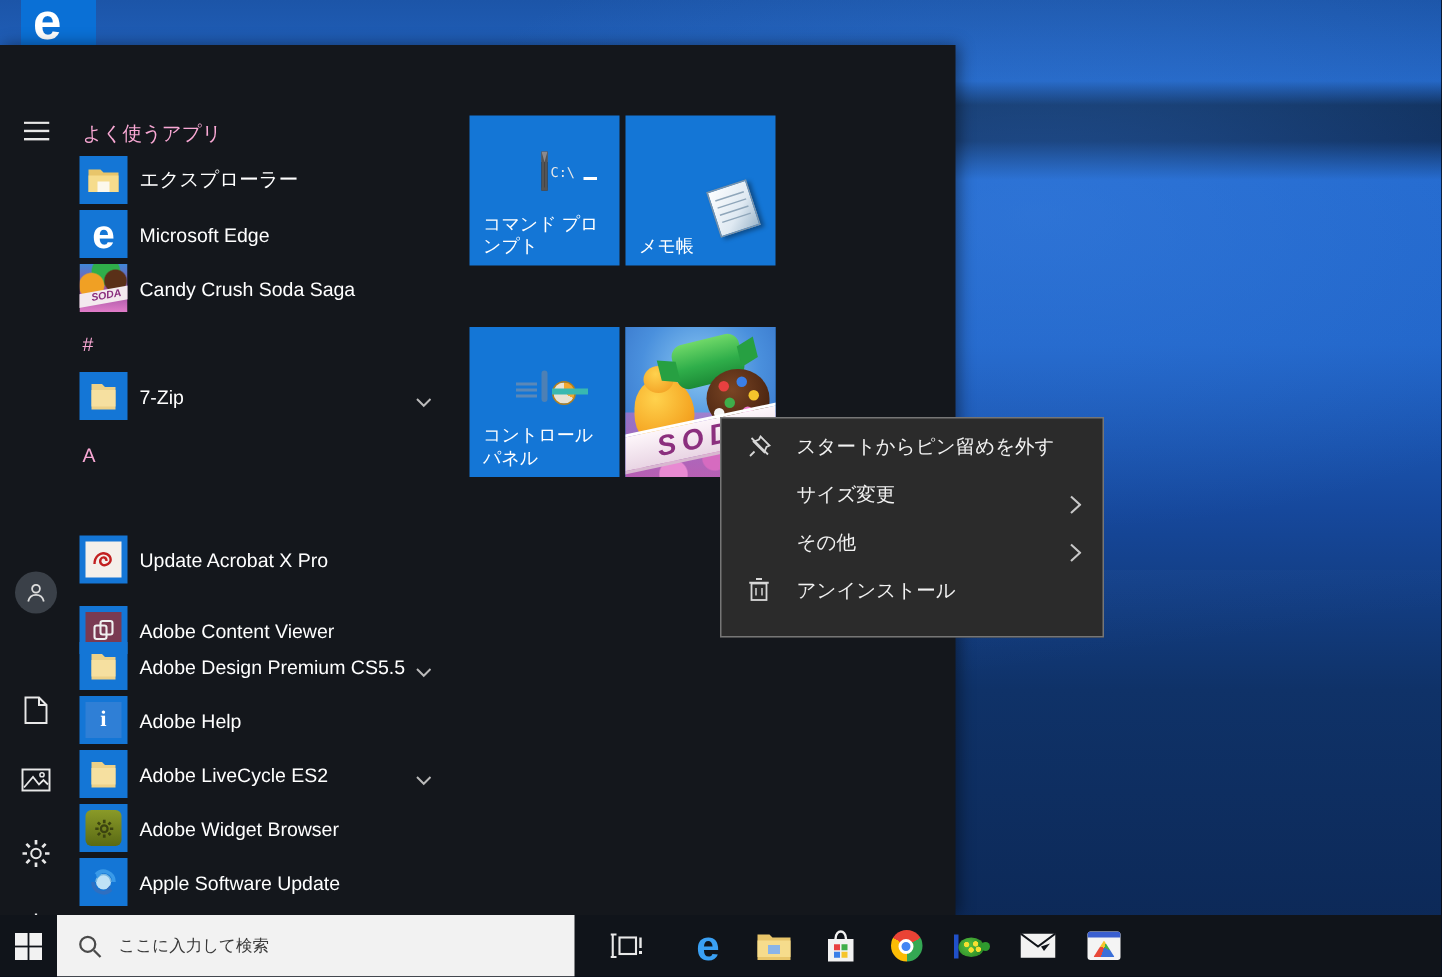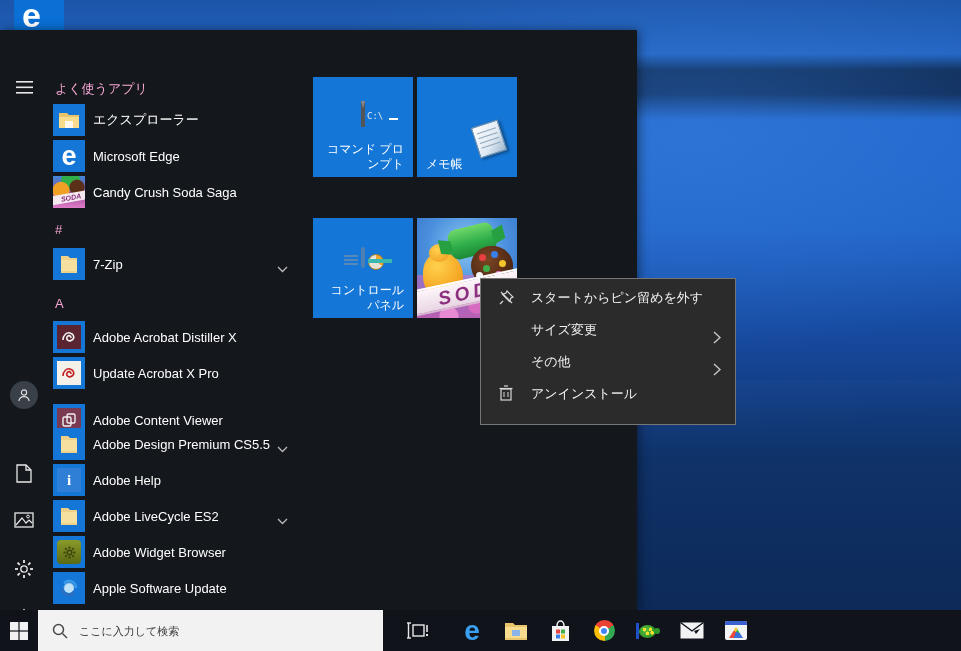--- a/index.html
+++ b/index.html
@@ -134,21 +134,21 @@
       radial-gradient(circle at 45% 70%, #f8e030 0 1.6px, rgba(0,0,0,0) 2px),
       radial-gradient(circle at 85% 65%, #f8e030 0 1.6px, rgba(0,0,0,0) 2px); }
   .turtle .head { position:absolute; right:0; top:7px; width:6px; height:6px; border-radius:50%; background:#2e9a2e; }
   .turtle .flag { position:absolute; left:0; top:2px; width:3px; height:16px; background:#2050c8; }
   .photos-win { width:22px; height:19px; background:#f4f4f4; border-radius:2px; position:relative; overflow:hidden; }
   .photos-win .bar { position:absolute; left:0; top:0; width:100%; height:4px; background:#3a5fd0; }
   .photos-win .tri { position:absolute; left:4px; top:6px; width:14px; height:11px;
     background:conic-gradient(from 200deg at 50% 45%, #e8483a 0 90deg, #f5c52c 90deg 180deg, #3fae4a 180deg 270deg, #3a6fd8 270deg 360deg);
     clip-path:polygon(50% 0, 100% 100%, 0 100%); }
 
-  .tile-label-wrap { width:82px;text-align:right; }
+  .tile-label-wrap { width:82px; }
 </style>
 </head>
 <body>
 
 <div id="screen">
 
   <div class="wallpaper">
     <div class="beam"></div>
   </div>
 
@@ -246,30 +246,20 @@
       <span class="app-label">7-Zip</span>
       <span class="chev">
         <svg width="11" height="7" viewBox="0 0 11 7">
             <polyline points="1,1 5.5,5.5 10,1" fill="none" stroke="#bbb" stroke-width="1.3"></polyline>
           </svg>
       </span>
     </div>
 
     <div class="list-header" style="top:266px">A</div>
 
-    <div class="app-row" style="top:289px">
-      <span class="app-ico">
-        <span class="inner-sq" style="background:#5a2430">
-          <svg width="18" height="18" viewBox="0 0 18 18">
-              <path d="M3 12 C3 7 7 4 10 5 C14 6 15 10 12 12 C9 14 6 12 7 9 C8 7 11 7 11 10" fill="none" stroke="#f0f0f0" stroke-width="1.6"></path>
-            </svg>
-        </span>
-      </span>
-      <span class="app-label">Adobe Acrobat Distiller X</span>
-    </div>
     <div class="app-row" style="top:325px">
       <span class="app-ico">
         <span class="inner-sq" style="background:#f4f0ea">
           <svg width="18" height="18" viewBox="0 0 18 18">
               <path d="M3 12 C3 7 7 4 10 5 C14 6 15 10 12 12 C9 14 6 12 7 9 C8 7 11 7 11 10" fill="none" stroke="#c22020" stroke-width="1.6"></path>
             </svg>
         </span>
       </span>
       <span class="app-label">Update Acrobat X Pro</span>
     </div>

